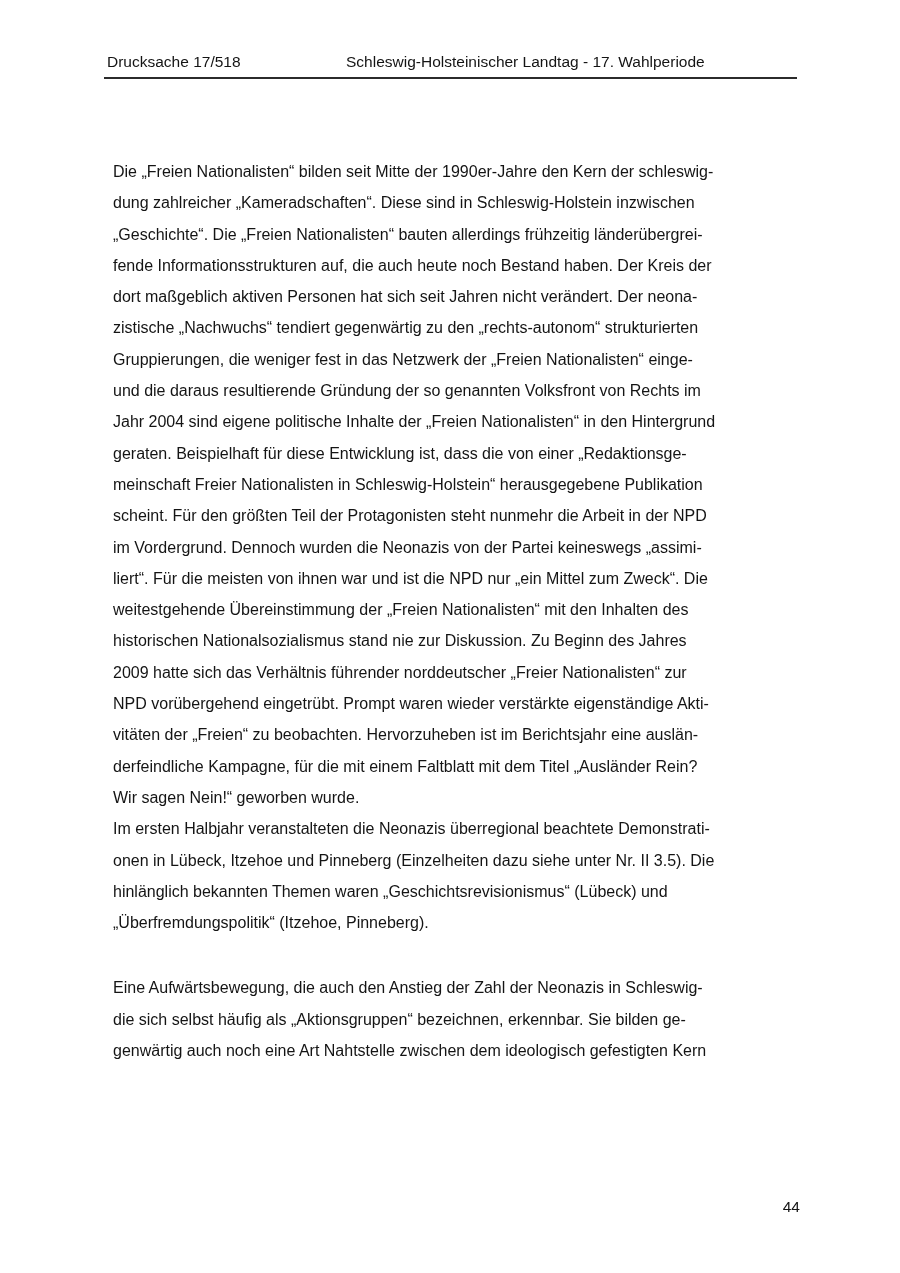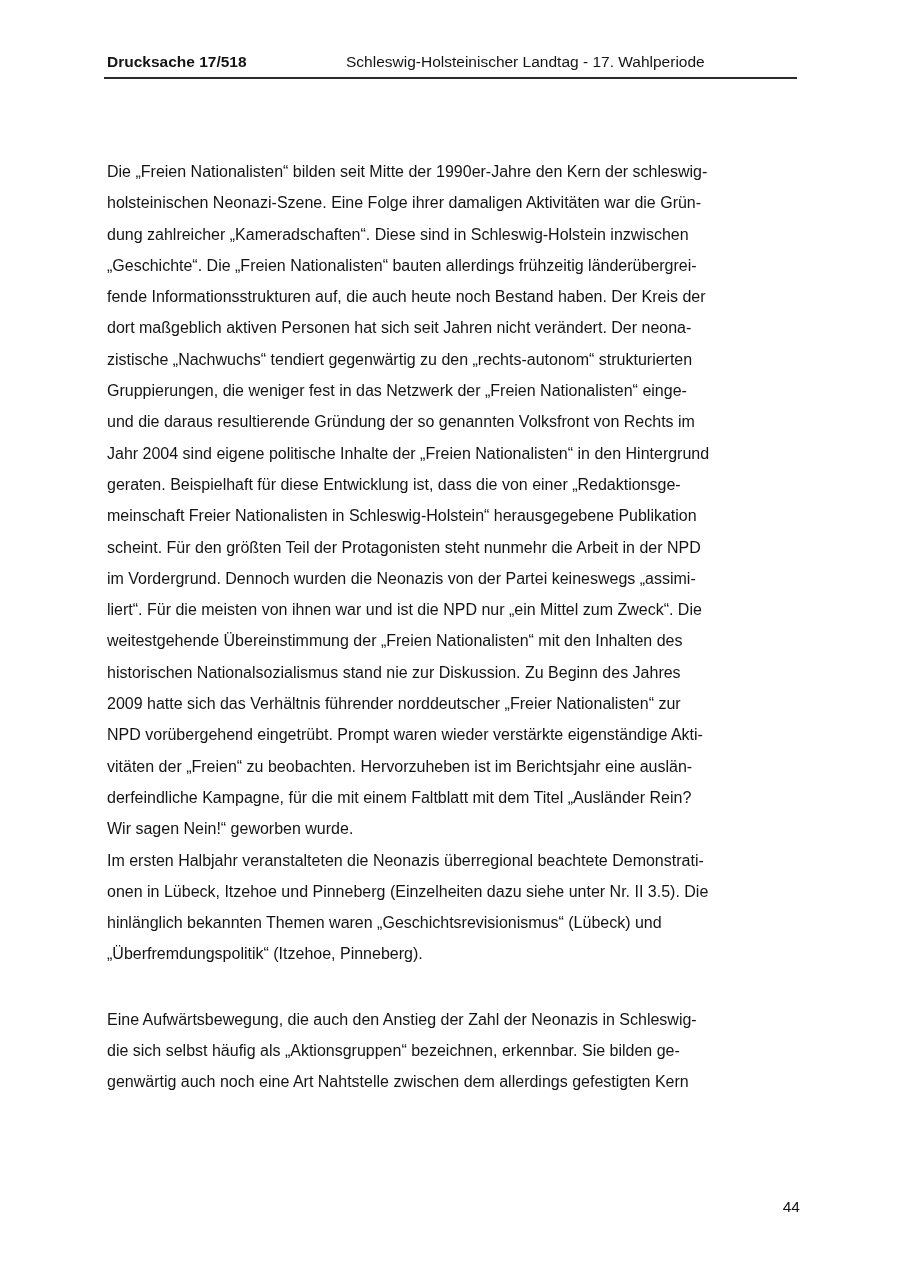--- a/index.html
+++ b/index.html
@@ -24,42 +24,42 @@
     right: 103px;
     height: 26px;
     font-size: 15.5px;
     line-height: 20px;
     white-space: nowrap;
   }
   .doc-number {
     position: absolute;
     left: 0;
     top: 0;
-    font-weight: bold;
+    font-weight: normal;
   }
   .header-title {
     position: absolute;
     left: 207px; 
     top: 0;
     font-weight: normal;
     margin-left: 32px;
   }
   .header-rule {
     position: absolute;
     top: 77px;
     left: 104px;
     width: 693px;
     height: 2px;
     background: #2b2b2b;
   }
   
   .doc-body {
     position: absolute;
     top: 156px;
-    left: 107px;
+    left: 113px;
     width: 700px;
     font-size: 16px;
     line-height: 31.3px;
     text-align: left;
   }
   .para { margin: 0; padding: 0; }
   .para.gap-before { margin-top: 34px; }
   .text-line {
     white-space: nowrap;
     height: 31.3px;
@@ -82,21 +82,20 @@
   <div class="page-header">
     <span class="doc-number">Drucksache 17/518</span>
     <span class="header-title">Schleswig-Holsteinischer Landtag - 17. Wahlperiode</span>
   </div>
 
   <div class="header-rule"></div>
 
   <div class="doc-body">
     <div class="para">
         <div class="text-line">Die „Freien Nationalisten“ bilden seit Mitte der 1990er-Jahre den Kern der schleswig-</div>
-        <div class="text-line">holsteinischen Neonazi-Szene. Eine Folge ihrer damaligen Aktivitäten war die Grün-</div>
         <div class="text-line">dung zahlreicher „Kameradschaften“. Diese sind in Schleswig-Holstein inzwischen</div>
         <div class="text-line">„Geschichte“. Die „Freien Nationalisten“ bauten allerdings frühzeitig länderübergrei-</div>
         <div class="text-line">fende Informationsstrukturen auf, die auch heute noch Bestand haben. Der Kreis der</div>
         <div class="text-line">dort maßgeblich aktiven Personen hat sich seit Jahren nicht verändert. Der neona-</div>
         <div class="text-line">zistische „Nachwuchs“ tendiert gegenwärtig zu den „rechts-autonom“ strukturierten</div>
         <div class="text-line">Gruppierungen, die weniger fest in das Netzwerk der „Freien Nationalisten“ einge-</div>
         <div class="text-line">und die daraus resultierende Gründung der so genannten Volksfront von Rechts im</div>
         <div class="text-line">Jahr 2004 sind eigene politische Inhalte der „Freien Nationalisten“ in den Hintergrund</div>
         <div class="text-line">geraten. Beispielhaft für diese Entwicklung ist, dass die von einer „Redaktionsge-</div>
         <div class="text-line">meinschaft Freier Nationalisten in Schleswig-Holstein“ herausgegebene Publikation</div>
@@ -113,21 +112,21 @@
       </div>
     <div class="para">
         <div class="text-line">Im ersten Halbjahr veranstalteten die Neonazis überregional beachtete Demonstrati-</div>
         <div class="text-line">onen in Lübeck, Itzehoe und Pinneberg (Einzelheiten dazu siehe unter Nr. II 3.5). Die</div>
         <div class="text-line">hinlänglich bekannten Themen waren „Geschichtsrevisionismus“ (Lübeck) und</div>
         <div class="text-line">„Überfremdungspolitik“ (Itzehoe, Pinneberg).</div>
       </div>
     <div class="para gap-before">
         <div class="text-line">Eine Aufwärtsbewegung, die auch den Anstieg der Zahl der Neonazis in Schleswig-</div>
         <div class="text-line">die sich selbst häufig als „Aktionsgruppen“ bezeichnen, erkennbar. Sie bilden ge-</div>
-        <div class="text-line">genwärtig auch noch eine Art Nahtstelle zwischen dem allerdings gefestigten Kern</div>
+        <div class="text-line">genwärtig auch noch eine Art Nahtstelle zwischen dem ideologisch gefestigten Kern</div>
       </div>
   </div>
 
   <div class="page-footer">
     <span>44</span>
   </div>
 
 </div>
 
 </body></html>

